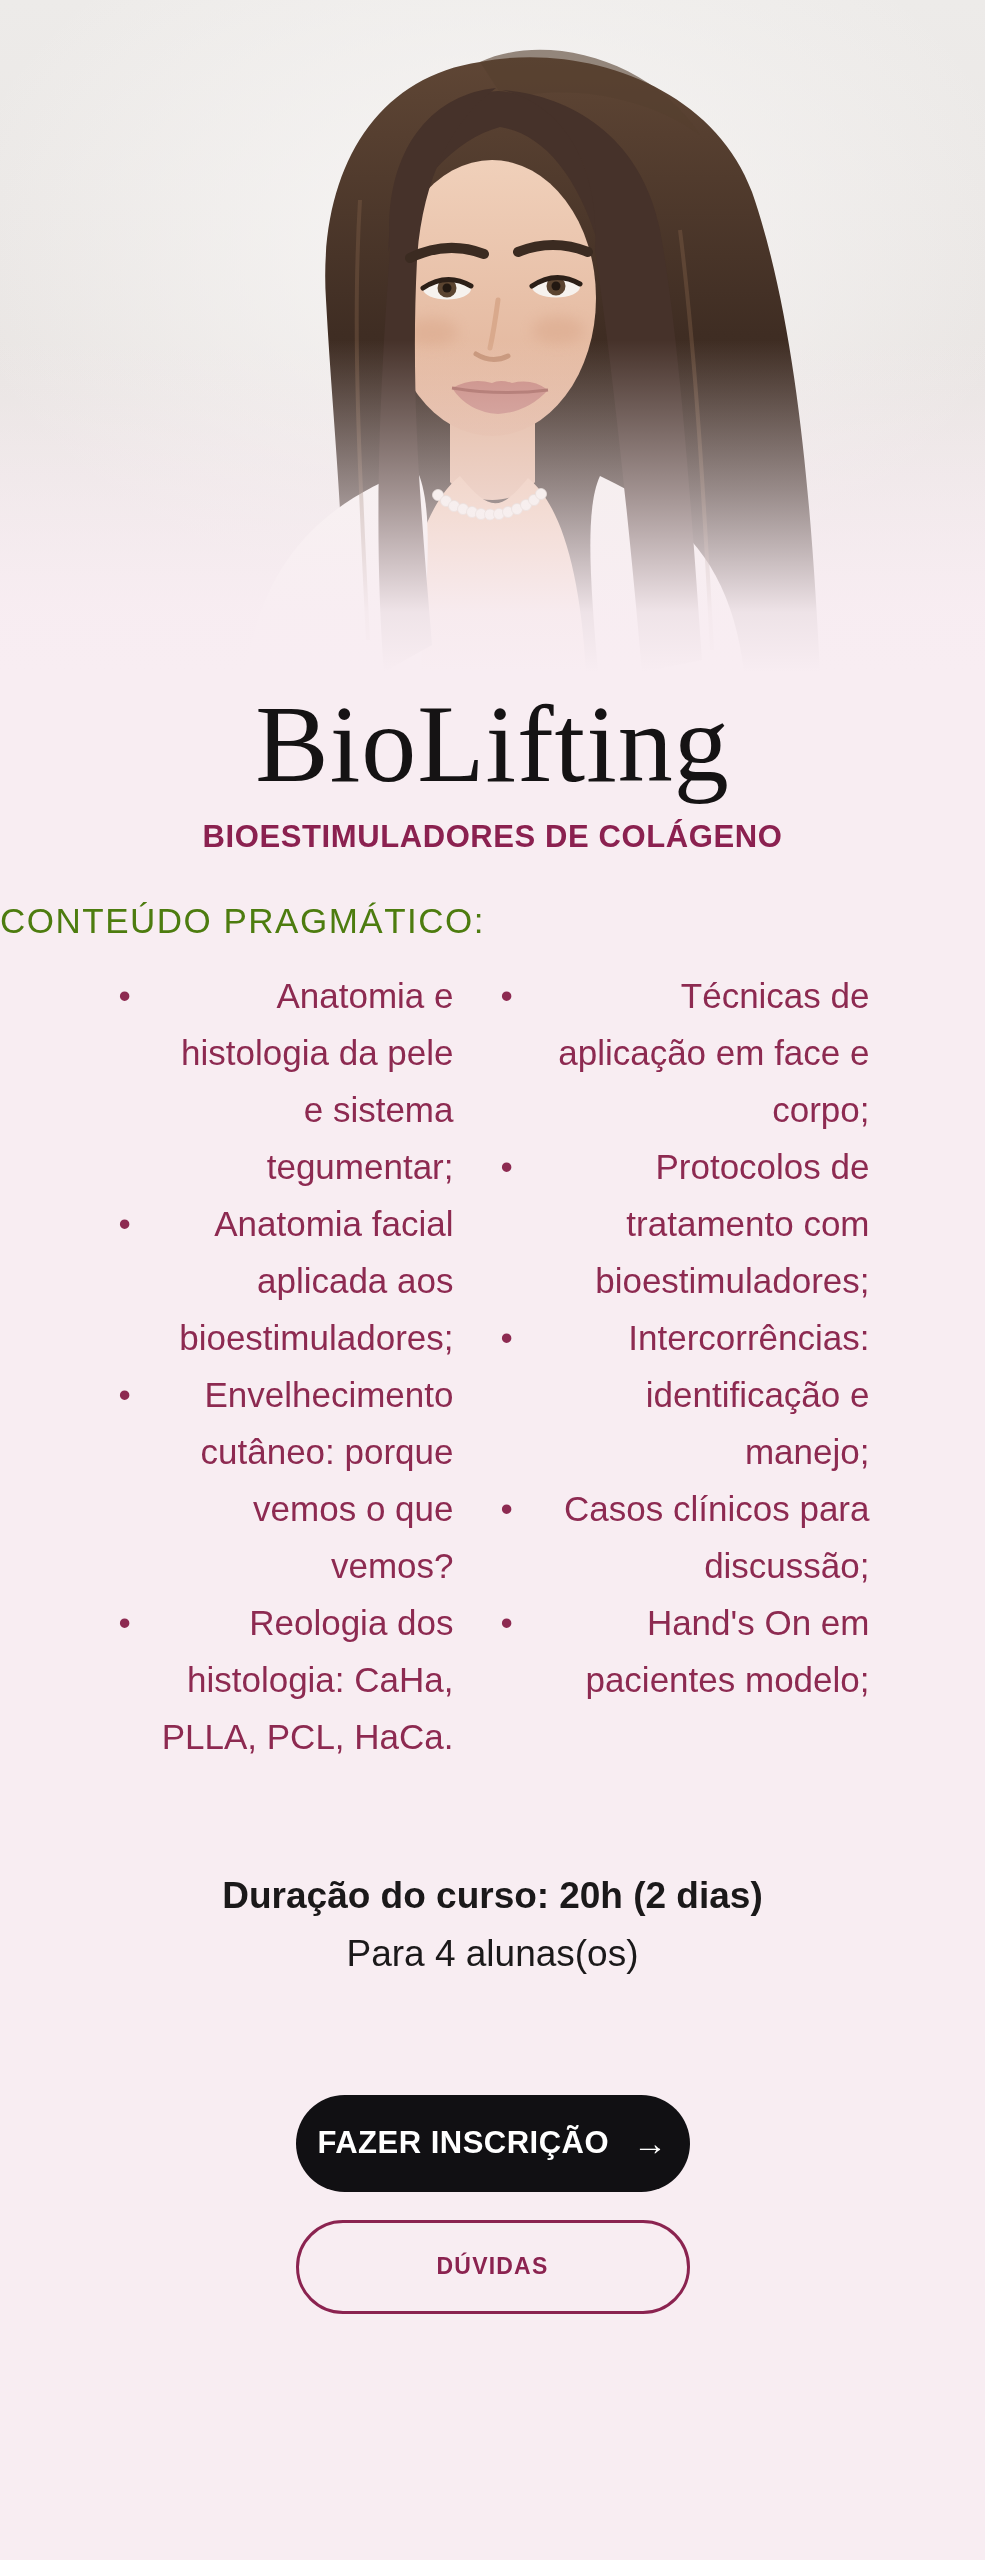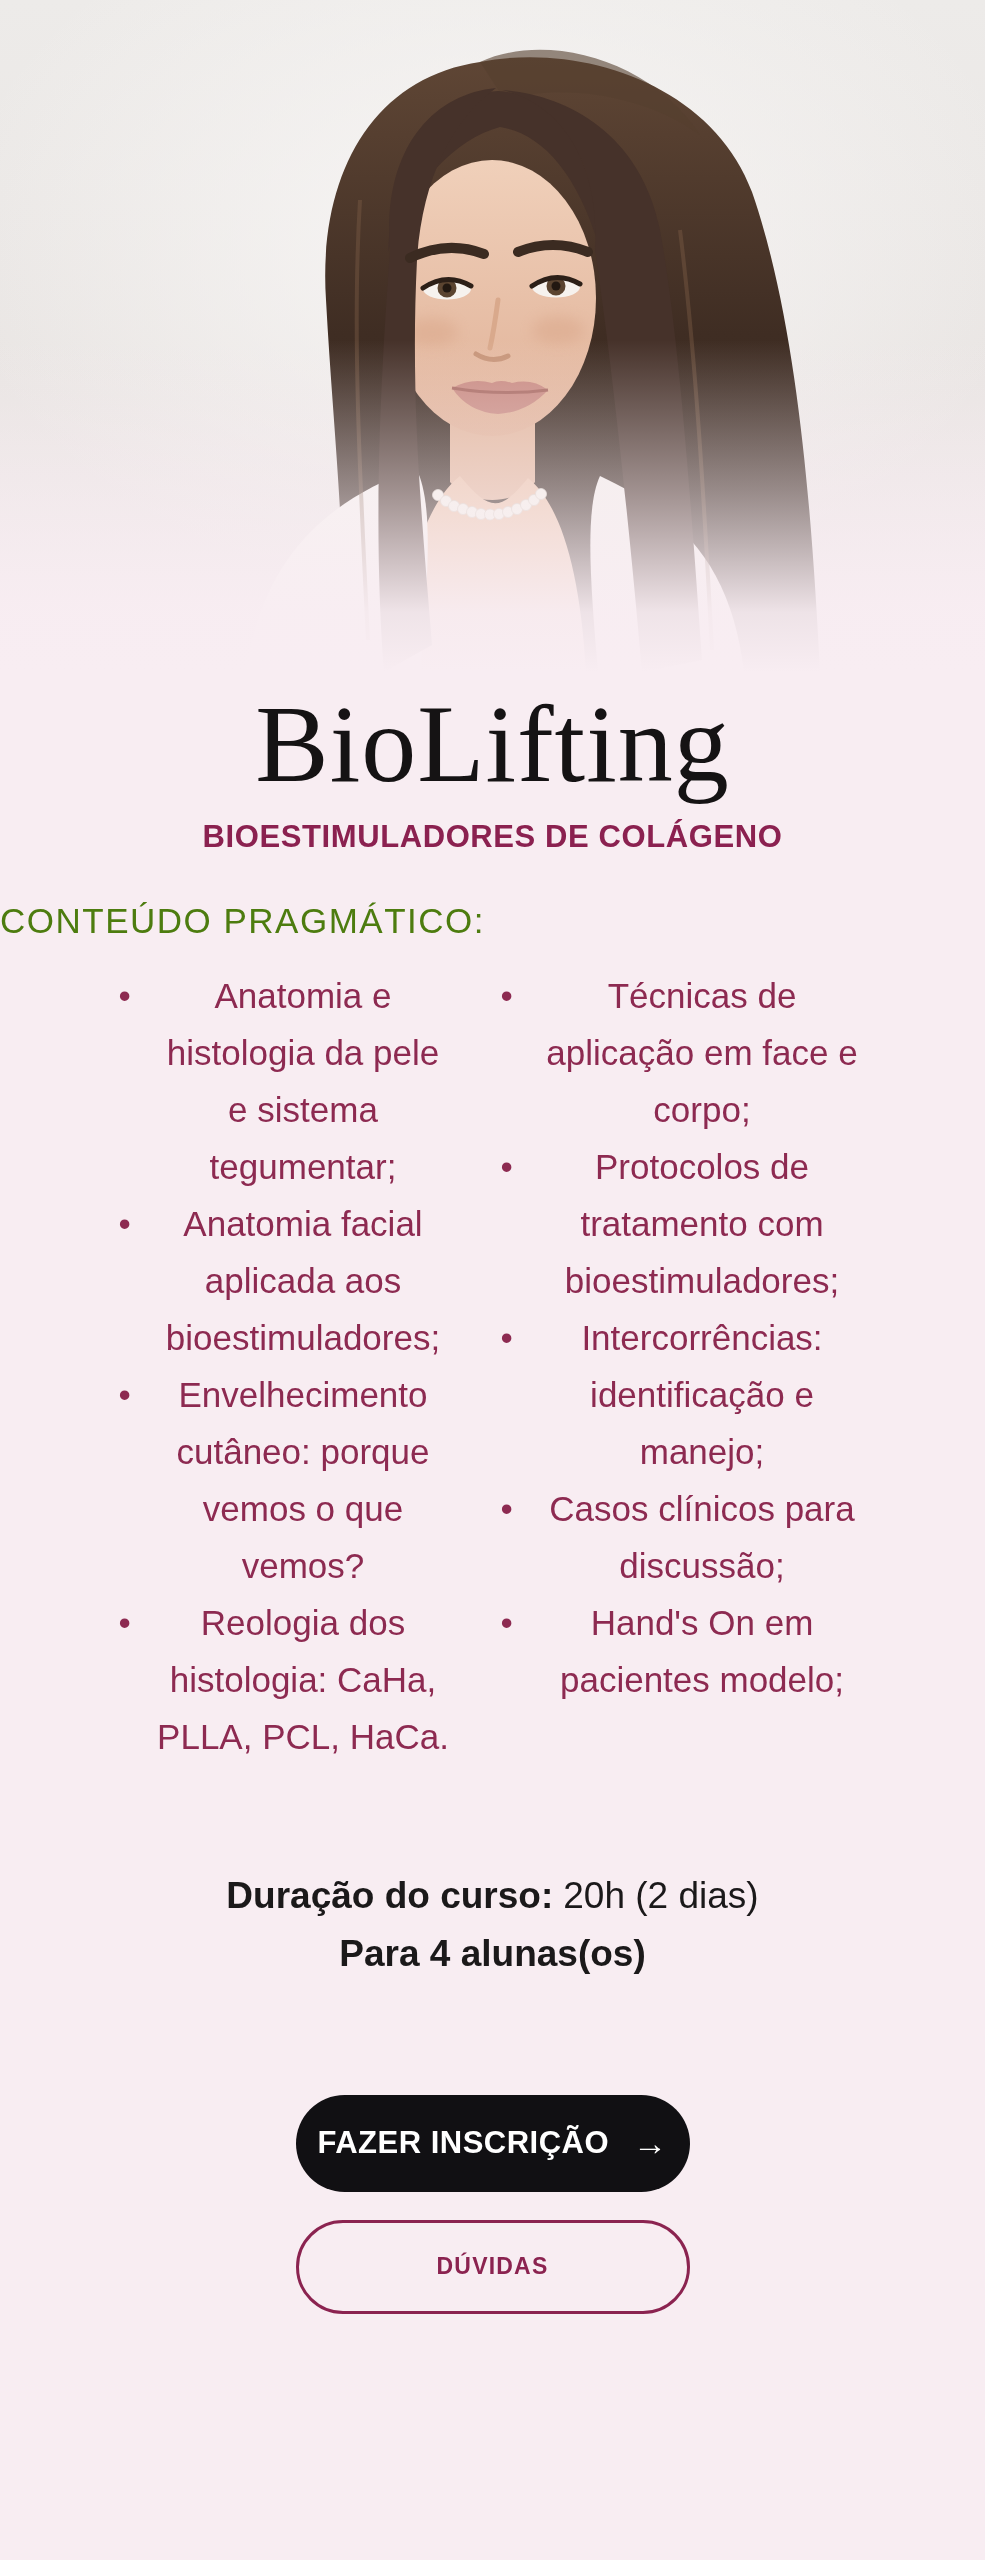--- a/index.html
+++ b/index.html
@@ -16,32 +16,32 @@
   .badge .sep{margin:0 12px 0 16px;font-weight:400;}
 
   
   .title{margin:14px 0 0;text-align:center;font-family:"Liberation Serif","DejaVu Serif",serif;
          font-size:110px;line-height:1.06;font-weight:400;color:#151314;letter-spacing:1px;}
   .subtitle{margin:16px 0 12px;text-align:center;font-size:31px;font-weight:700;color:#8b2150;letter-spacing:.6px;}
   .heading{margin:46px 0 0;text-align:left;font-size:35px;font-weight:400;color:#4d7c0f;letter-spacing:1.5px;}
 
   
   .columns{margin:26px auto 0;display:flex;justify-content:center;gap:44px;width:800px;}
-  .col{color:#8d2a51;font-size:35px;line-height:57px;text-align:center;}
+  .col{color:#8d2a51;font-size:35px;line-height:57px;text-align:right;}
   .col ul{list-style:none;margin:0;padding:0;}
   .col li{position:relative;padding-left:37px;}
   .col li::before{content:"•";position:absolute;left:3px;top:0;}
   .col-left{width:338px;}
   .col-right{width:372px;}
 
   
   .details{margin-top:102px;text-align:center;color:#1b191a;font-size:37px;line-height:58px;}
   .details .label{font-weight:700;}
-  .details .value{font-weight:400;margin-left:10px;}
-  .capacity{font-weight:700;}
+  .details .value{font-weight:700;margin-left:10px;}
+  .capacity{font-weight:400;}
 
   
   .actions{margin-top:112px;display:flex;flex-direction:column;align-items:center;gap:28px;}
   .btn-primary{width:394px;height:97px;border:none;border-radius:60px;background:#111013;color:#ffffff;
                font-size:31px;font-weight:700;letter-spacing:.5px;display:flex;align-items:center;
                justify-content:center;gap:24px;cursor:pointer;font-family:inherit;}
   .btn-primary .arrow{font-weight:400;font-size:34px;line-height:1;}
   .btn-secondary{width:394px;height:94px;border:3px solid #8b2350;border-radius:52px;background:transparent;
                color:#8b2350;font-size:23px;font-weight:700;letter-spacing:1.2px;display:flex;
                align-items:center;justify-content:center;cursor:pointer;font-family:inherit;}

